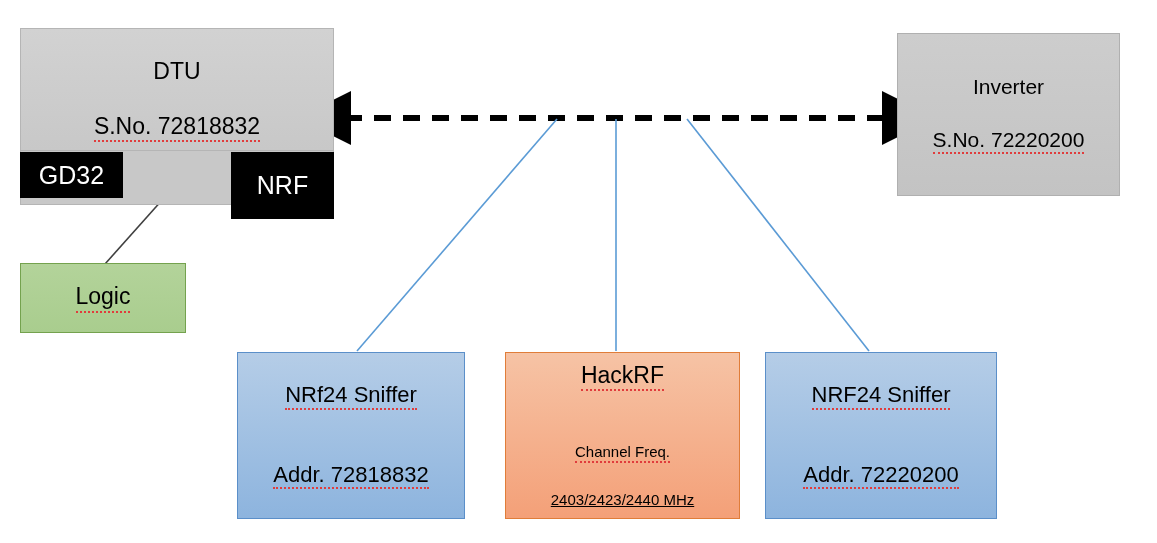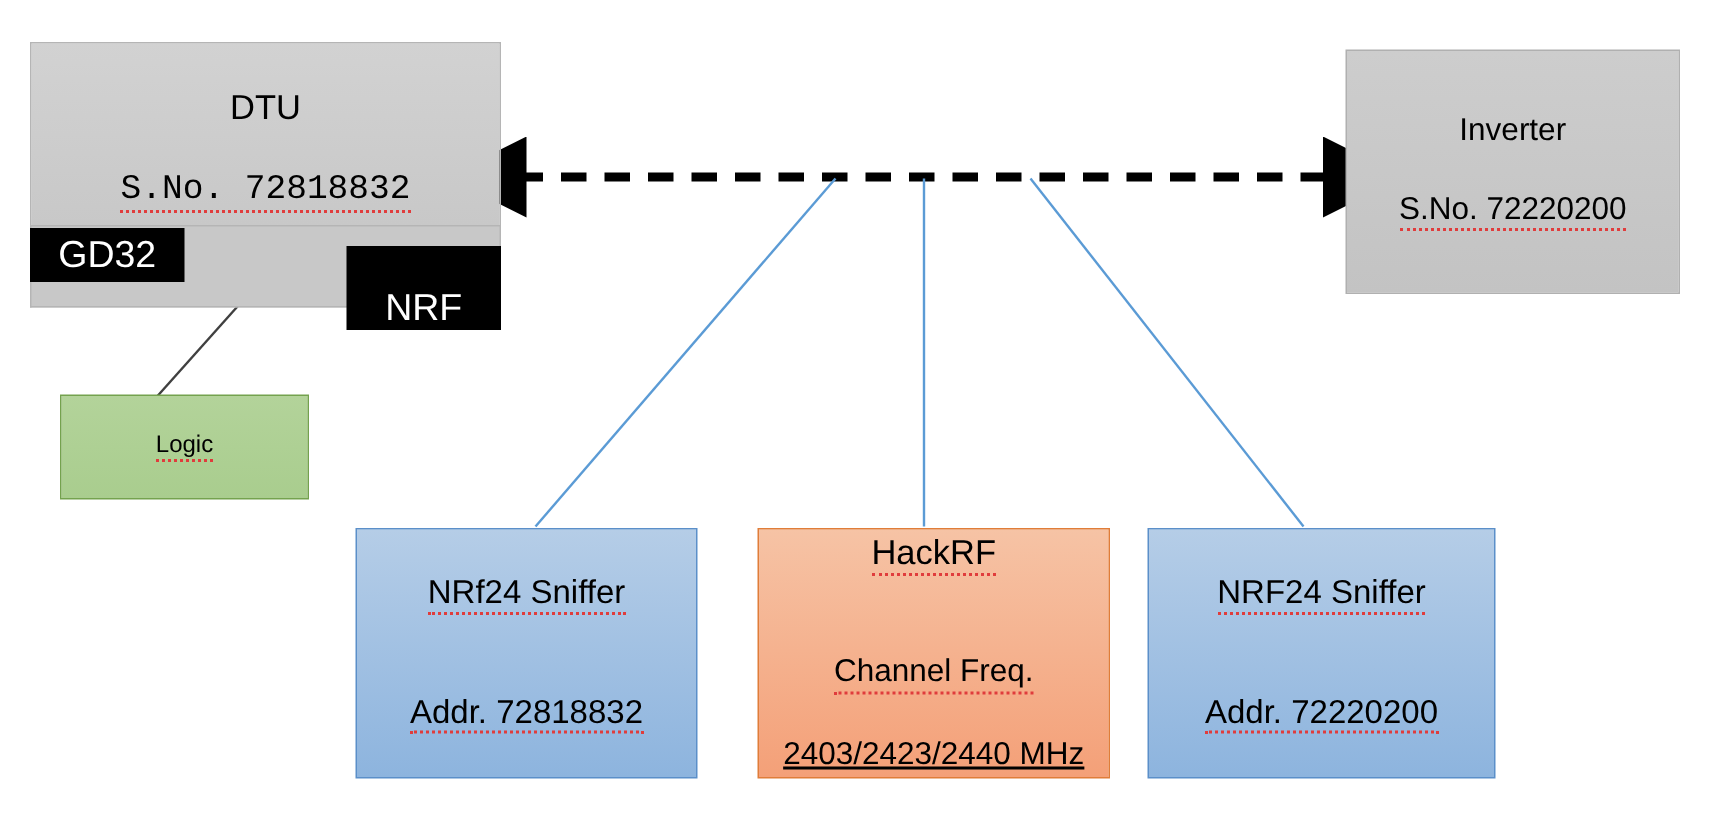--- a/index.html
+++ b/index.html
@@ -49,51 +49,49 @@
     border-right: 1px solid #b5b5b5;
     border-bottom: 1px solid #b5b5b5;
   }
   .title-lg {
     font-size: 23px;
     color: #000;
   }
   .sub-lg {
     font-size: 23px;
     color: #000;
-    font-family: Liberation Mono, monospace;
   }
   .spell {
     border-bottom: 2px dotted #e03c3c;
     padding-bottom: 0px;
   }
   
   .chip {
     position: absolute;
     box-sizing: border-box;
     background: #000000;
     color: #ffffff;
     display: flex;
     align-items: center;
     justify-content: center;
     font-size: 25px;
   }
-  #gd32-box { left: 20px;  top: 152px; width: 103px; height: 36px; }
-  #nrf-box  { left: 231px; top: 164px; width: 103px; height: 56px; align-items: flex-end; }
+  #gd32-box { left: 20px;  top: 152px; width: 103px; height: 46px; }
+  #nrf-box  { left: 231px; top: 152px; width: 103px; height: 67px; }
 
   
   #logic-box {
     left: 20px;
     top: 263px;
     width: 166px;
     height: 70px;
     background: linear-gradient(to bottom, #b3d39a 0%, #a9cd8e 100%);
     border: 1px solid #74a24e;
-    font-size: 16px;
-    color: #000;
-    margin-left: 20px;
+    font-size: 23px;
+    color: #000;
   }
   
   #inverter-box {
     left: 897px;
     top: 33px;
     width: 223px;
     height: 163px;
     background: linear-gradient(to bottom, #cdcdcd 0%, #c3c3c3 100%);
     border: 1px solid #b0b0b0;
     font-size: 21px;
@@ -122,21 +120,21 @@
   #sniffer-right-box {
     left: 765px;
     width: 232px;
     background: linear-gradient(to bottom, #b5cde7 0%, #8db4de 100%);
     border: 1px solid #5b8fc9;
   }
   .line-1 { display:block; }
   .line-2 { display:block;margin-top:24px; }
   .line-3 { display:block;text-decoration:underline; }
   .hackrf-title { font-size: 23px; }
-  .hackrf-sub   { font-size: 21px; }
+  .hackrf-sub   { font-size: 15px; }
   #svg-layer {
     position: absolute;
     left: 0; top: 0;
     width: 1157px;
     height: 543px;
     pointer-events: none;
   }
 </style>
 </head>
 <body>

